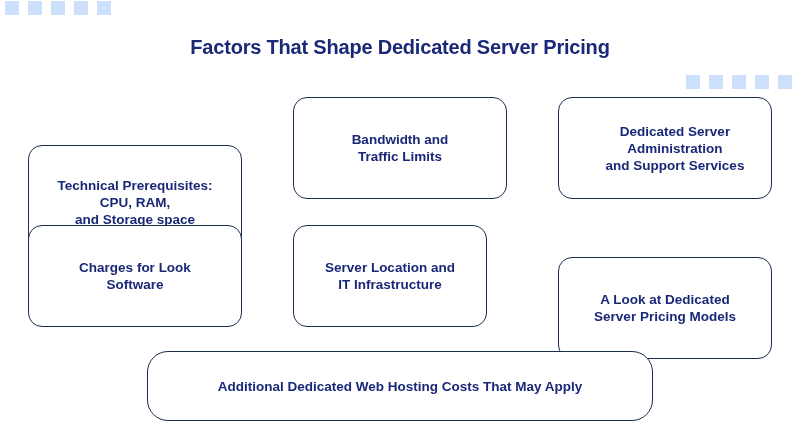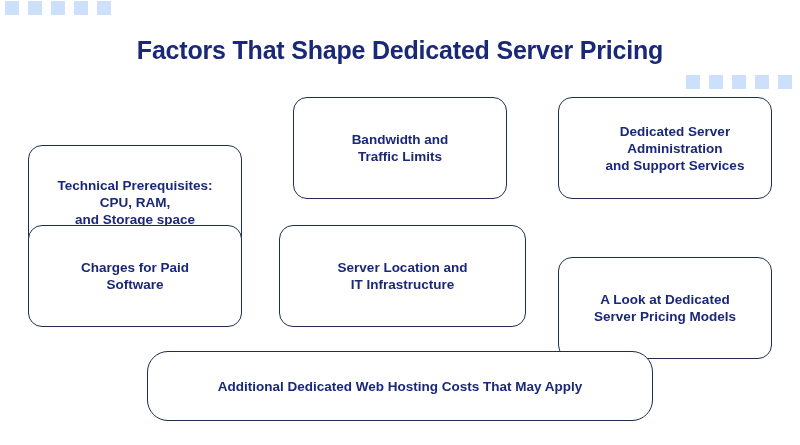--- a/index.html
+++ b/index.html
@@ -7,21 +7,21 @@
       width: 800px; height: 445px; background: #ffffff;
       position: relative; overflow: hidden;
       font-family: "Liberation Sans", "DejaVu Sans", sans-serif;
     }
     .dots { position: absolute; display: flex; gap: 9px; }
     .dot { width: 14px; height: 14px; background: #cce0fb; }
     .dots.top-left { left: 5px; top: 1px; }
     .dots.top-right { left: 686px; top: 75px; }
     .title {
       position: absolute; left: 0; right: 0; top: 36px;
-      text-align: center; font-size: 25px; font-weight: bold;
+      text-align: center; font-size: 20px; font-weight: bold;
       color: #1a2877; letter-spacing: -0.2px;
     }
     .box {
       position: absolute; box-sizing: border-box;
       border: 1.3px solid #1e2d4d; border-radius: 14px;
       display: flex; align-items: center; justify-content: center;
       text-align: center; color: #1a2877; font-weight: bold;
       font-size: 13.5px; line-height: 17px; padding: 0 10px;
       white-space: pre-line; background: #fff;
     }
@@ -57,24 +57,24 @@
   <span>Bandwidth and
 Traffic Limits</span>
 </div>
 <div class="box" style="left:558px; top:97px; width:214px; height:102px;padding-left:30px;">
   <span>Dedicated Server
 Administration
 and Support Services</span>
 </div>
 
 <div class="box" style="left:28px; top:225px; width:214px; height:102px;">
-  <span>Charges for Paid
+  <span>Charges for Look
 Software</span>
 </div>
-<div class="box" style="left:279px; top:225px; width:247px; height:102px;">
+<div class="box" style="left:293px; top:225px; width:194px; height:102px;">
   <span>Server Location and
 IT Infrastructure</span>
 </div>
 <div class="box" style="left:558px; top:225px; width:214px; height:102px;margin-top:32px;">
   <span>A Look at Dedicated
 Server Pricing Models</span>
 </div>
 
 <div class="box" style="left:147px; top:351px; width:506px; height:70px;border-radius:21px;">
   <span>Additional Dedicated Web Hosting Costs That May Apply</span>

